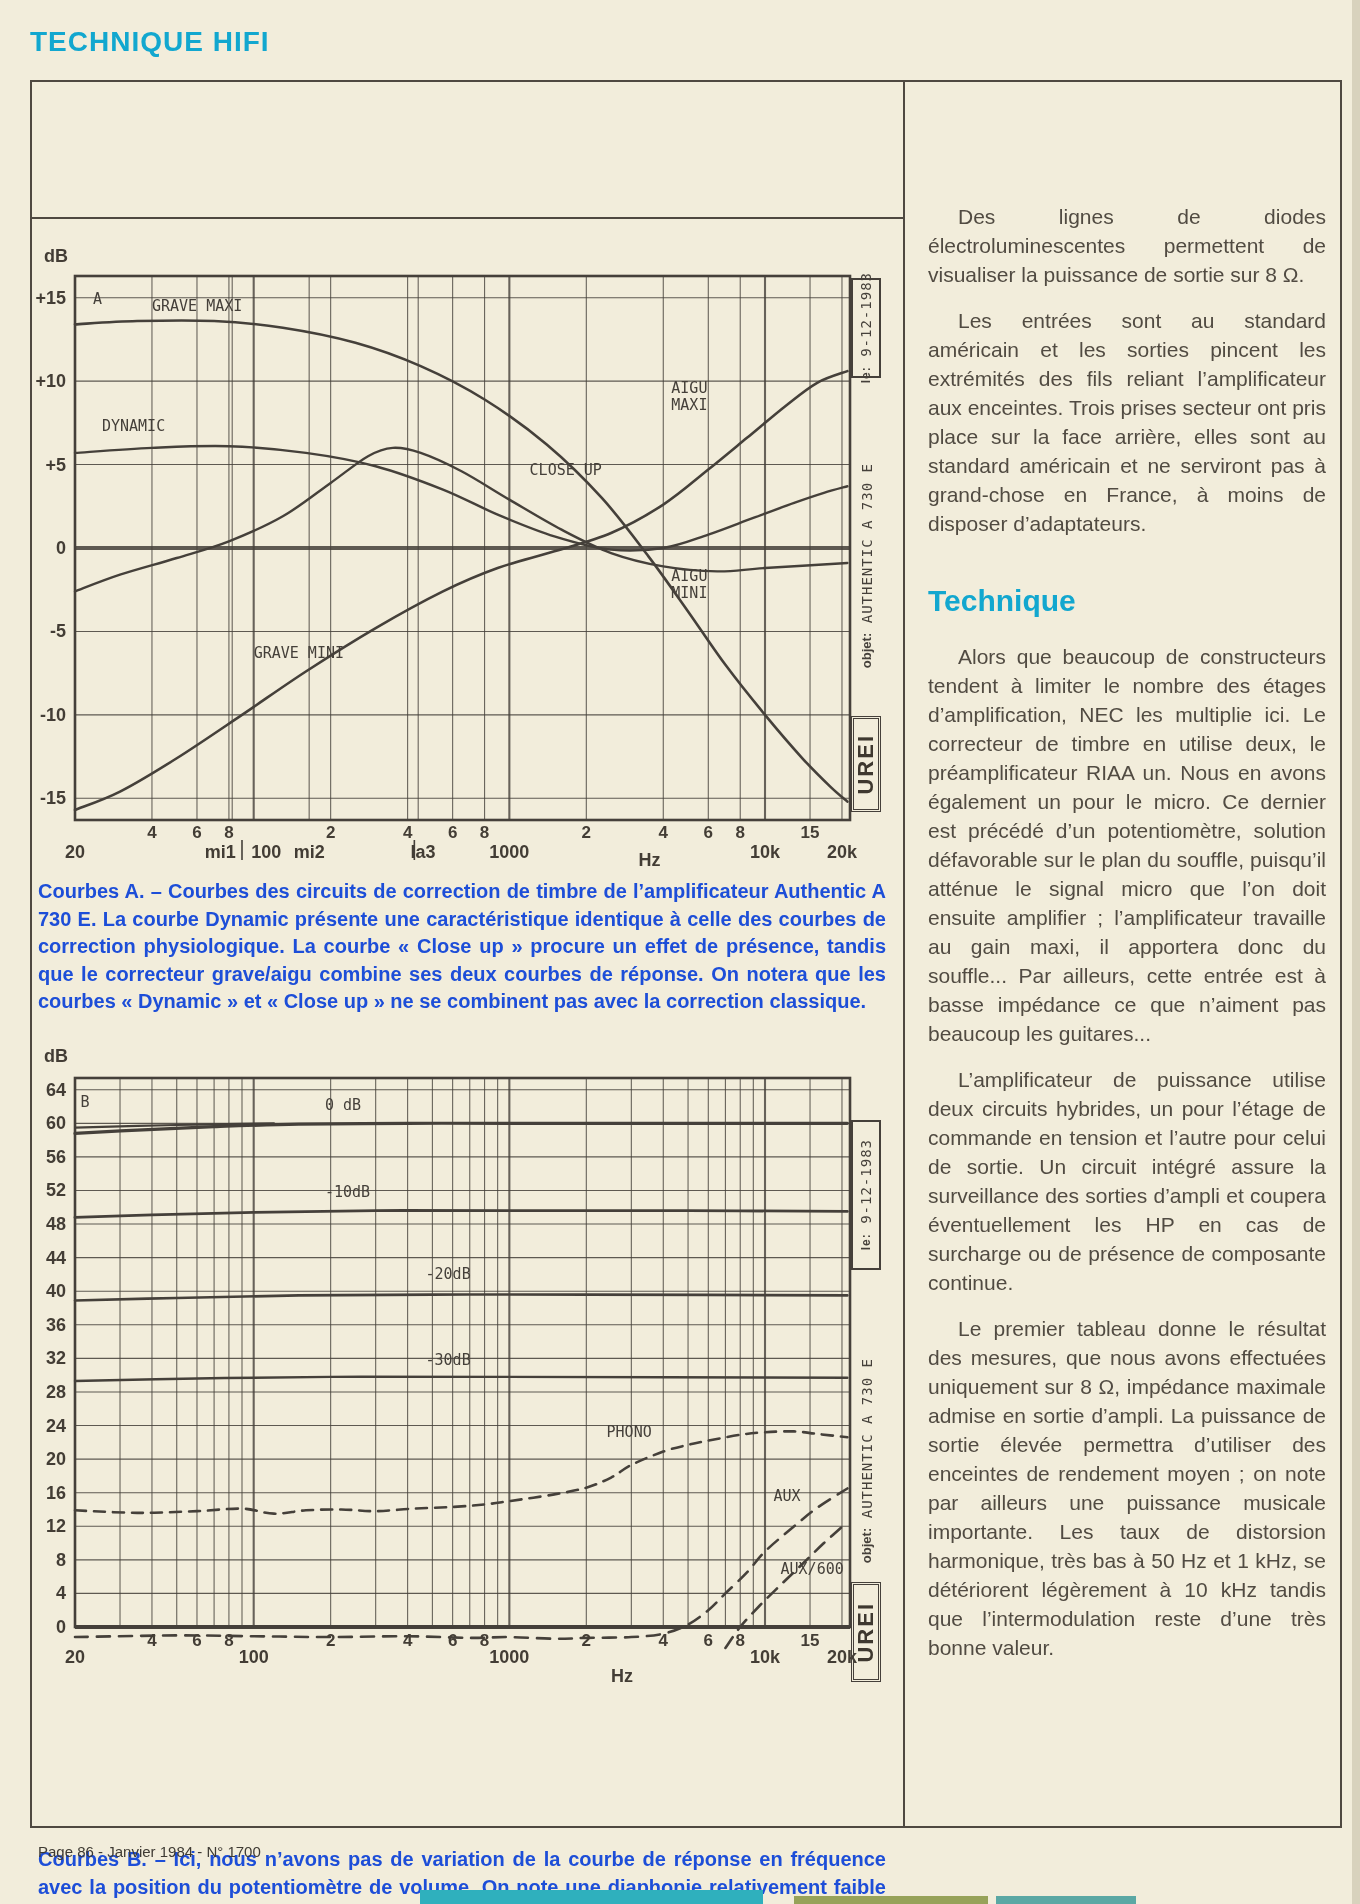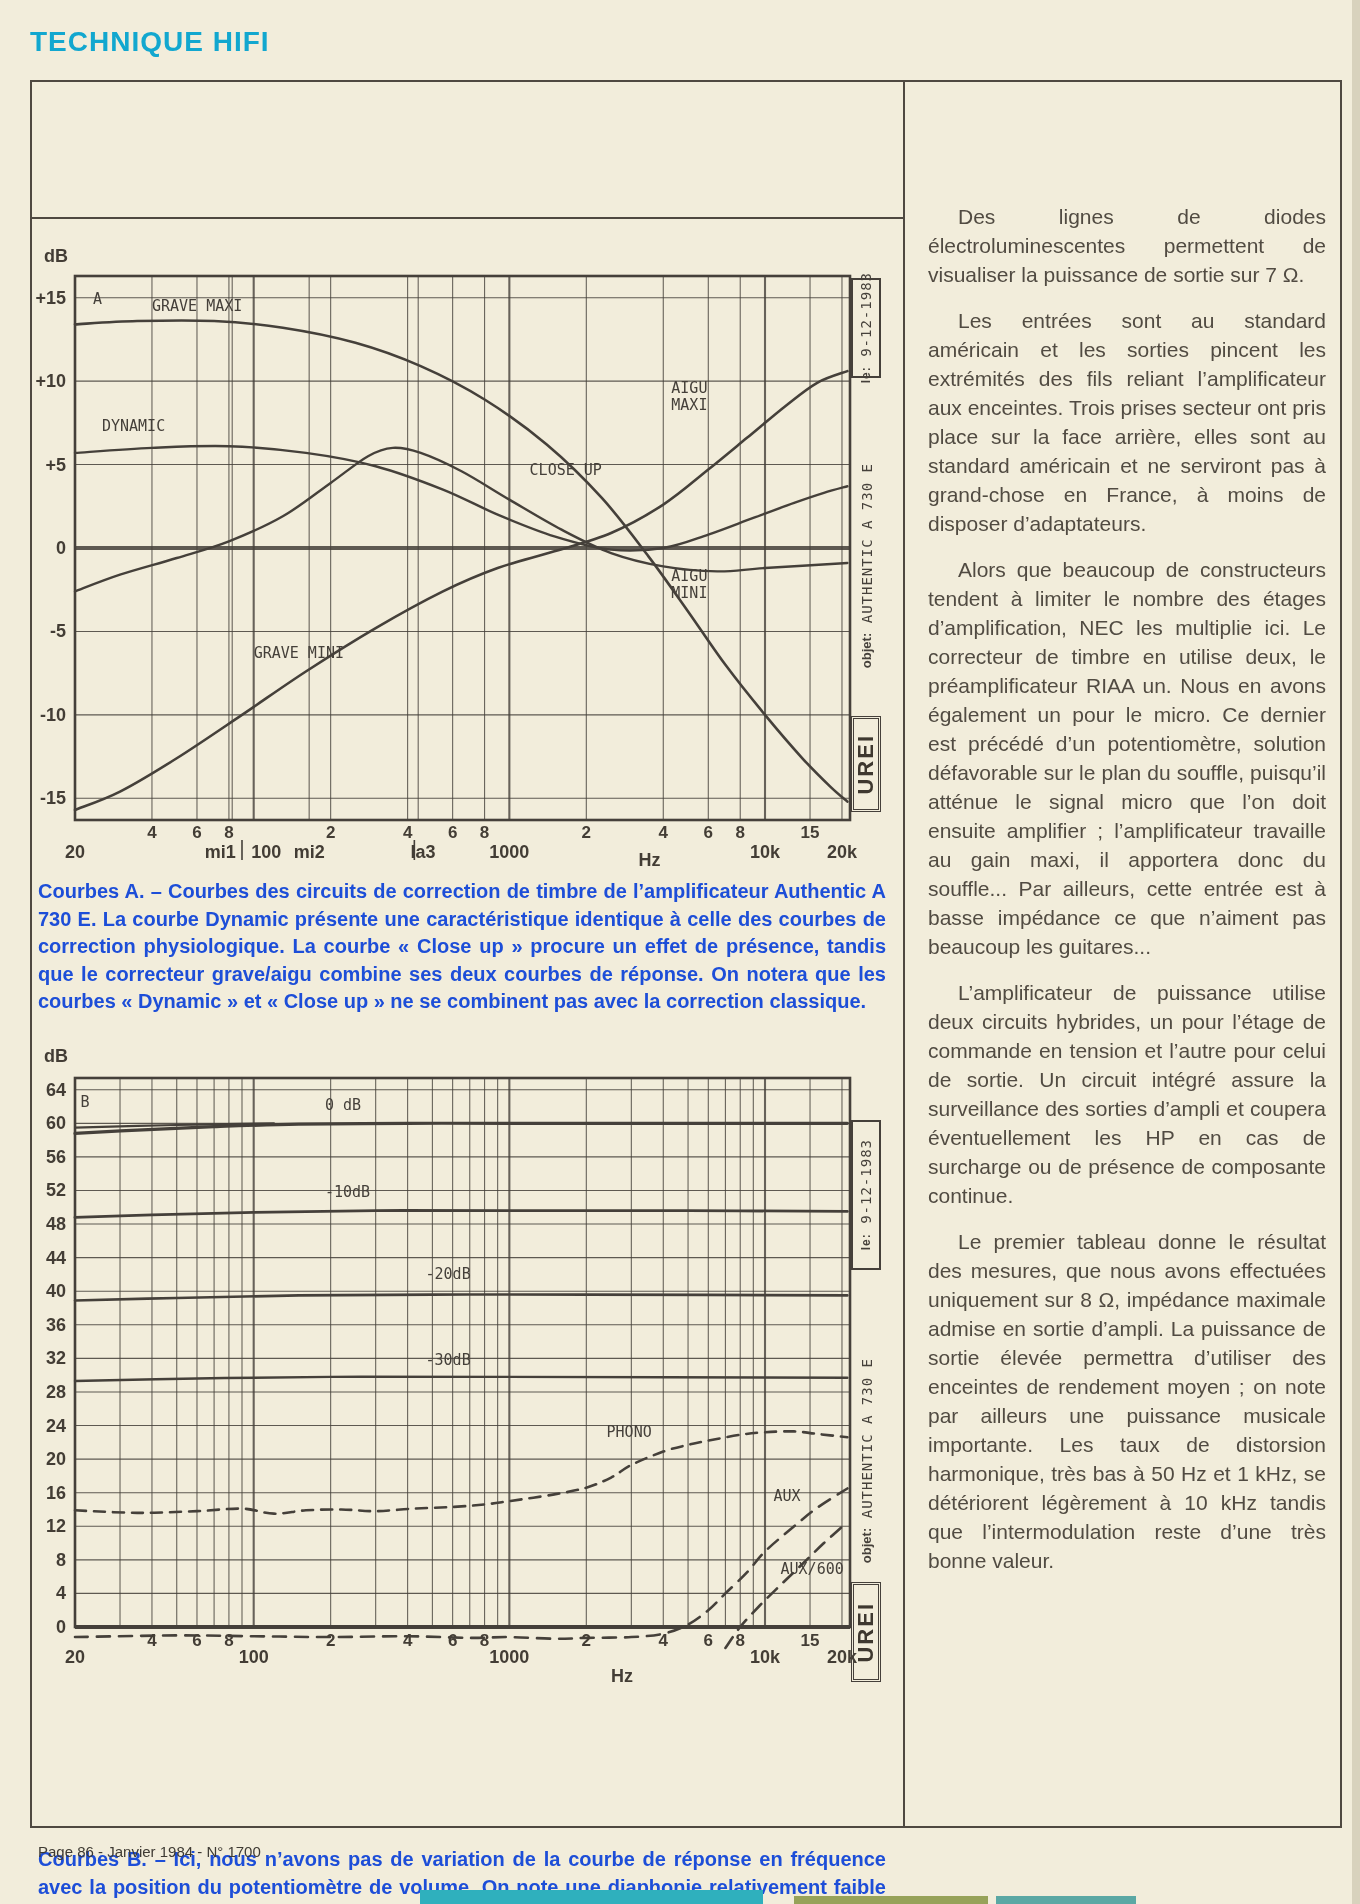--- a/index.html
+++ b/index.html
@@ -254,22 +254,23 @@
       <div class="vtext"><span class="lbl">objet:</span>&nbsp;<span>AUTHENTIC A 730 E</span></div>
     </div>
     <div class="urei" style="top:470px;height:100px;">
       <div class="vtext">UREI</div>
     </div>
   </div>
 
   <div class="caption" id="captionB">Courbes B. – Ici, nous n’avons pas de variation de la courbe de réponse en fréquence avec la position du potentiomètre de volume. On note une diaphonie relativement faible sur l’entrée phono. Ici, on tient compte à la fois du bruit de fond et du signal de diaphonie. Très bonne diaphonie pour les signaux appliqués aux entrées auxiliaires.</div>
 
   <div class="article">
-    <p>Des lignes de diodes électroluminescentes permettent de visualiser la puissance de sortie sur 7 Ω.</p>
+    <p>Des lignes de diodes électroluminescentes permettent de visualiser la puissance de sortie sur 8 Ω.</p>
     <p>Les entrées sont au standard américain et les sorties pincent les extrémités des fils reliant l’amplificateur aux enceintes. Trois prises secteur ont pris place sur la face arrière, elles sont au standard américain et ne serviront pas à grand-chose en France, à moins de disposer d’adaptateurs.</p>
+    <h2>Technique</h2>
     <p>Alors que beaucoup de constructeurs tendent à limiter le nombre des étages d’amplification, NEC les multiplie ici. Le correcteur de timbre en utilise deux, le préamplificateur RIAA un. Nous en avons également un pour le micro. Ce dernier est précédé d’un potentiomètre, solution défavorable sur le plan du souffle, puisqu’il atténue le signal micro que l’on doit ensuite amplifier ; l’amplificateur travaille au gain maxi, il apportera donc du souffle... Par ailleurs, cette entrée est à basse impédance ce que n’aiment pas beaucoup les guitares...</p>
     <p>L’amplificateur de puissance utilise deux circuits hybrides, un pour l’étage de commande en tension et l’autre pour celui de sortie. Un circuit intégré assure la surveillance des sorties d’ampli et coupera éventuellement les HP en cas de surcharge ou de présence de composante continue.</p>
     <p>Le premier tableau donne le résultat des mesures, que nous avons effectuées uniquement sur 8 Ω, impédance maximale admise en sortie d’ampli. La puissance de sortie élevée permettra d’utiliser des enceintes de rendement moyen ; on note par ailleurs une puissance musicale importante. Les taux de distorsion harmonique, très bas à 50 Hz et 1 kHz, se détériorent légèrement à 10 kHz tandis que l’intermodulation reste d’une très bonne valeur.</p>
   </div>
 
   <div class="footer">Page 86 - Janvier 1984 - N° 1700</div>
 
   <div class="bar teal1"></div>
   <div class="bar olive"></div>
   <div class="bar teal2"></div>

